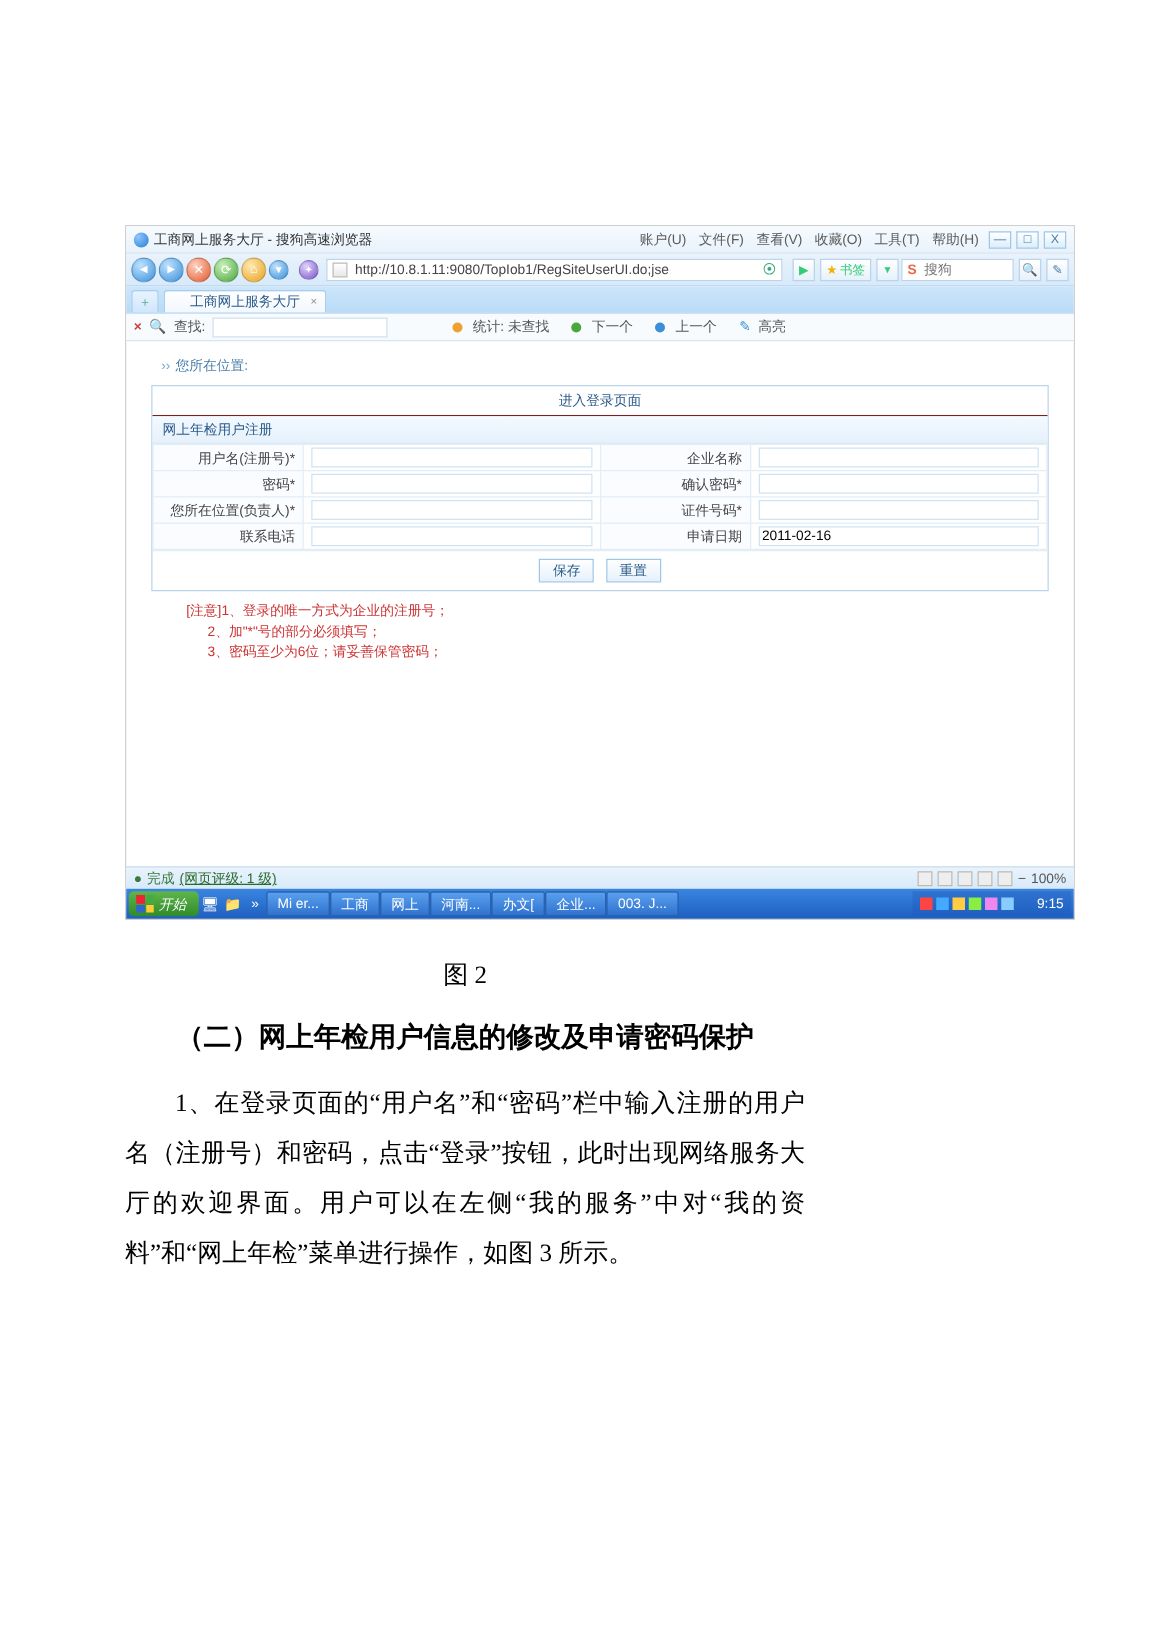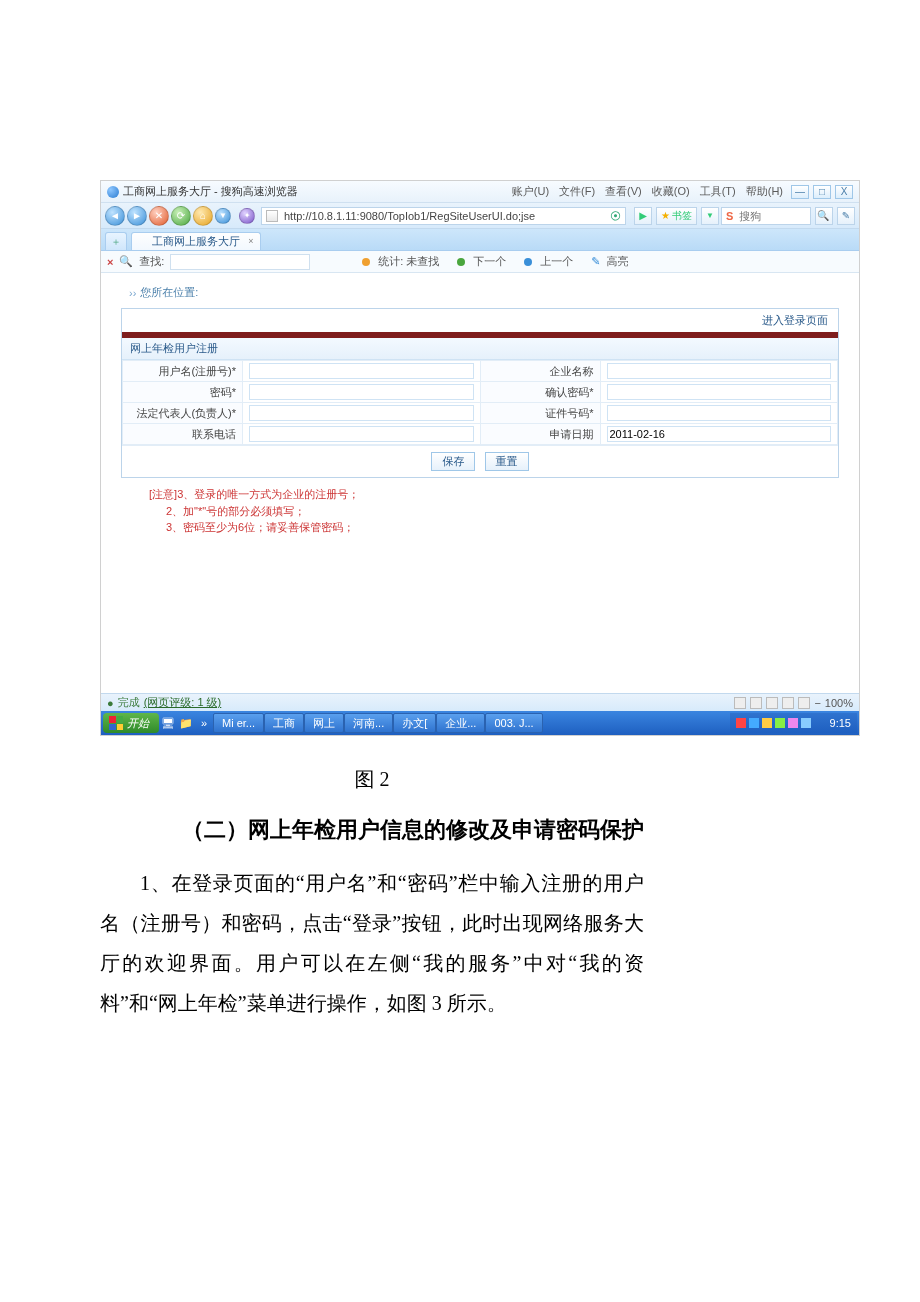--- a/index.html
+++ b/index.html
@@ -152,22 +152,22 @@
   .dot.o{background:#f0a030;} .dot.g{background:#4aa63e;} .dot.b{background:#3a8fd8;}
   .findbar .pen{color:#3a8fd8;}
   
   .pagebody { min-height: 420px; padding: 8px 20px 10px 20px; position:relative; }
   .crumb { color:#4a7faa; font-size:11px; margin:4px 0 8px 8px; display:flex; align-items:center; gap:4px;}
   .crumb .arrow{ color:#7aa7cf; }
   .panel {
     border:1px solid #bcd4ea;
   }
   .panel .toprow {
-    display:flex; justify-content:flex-end; padding:4px 10px;
-    border-bottom:6px solid #7f1d1d;
+    display:flex; justify-content:center; padding:4px 10px;
+    border-bottom:1px solid #7f1d1d;
   }
   .panel .toprow a { color:#2a5a8a; text-decoration:none; }
   .panel .phead {
     background: linear-gradient(#f3f9ff,#e6f1fb);
     color:#2a5a8a; padding:3px 8px; border-bottom:1px solid #cfe3f4;
     font-size:11px;
   }
   table.form {
     width:100%; border-collapse: collapse; font-size:11px;
   }
@@ -226,21 +226,21 @@
   }
   .systray{
     margin-left:auto; display:flex; align-items:center; gap:3px;
     background: linear-gradient(#2f73cf,#1e5fc0);
     height:20px; padding:0 6px;
   }
   .tri{width:10px;height:10px;display:inline-block;}
   
   .figcap { text-align:center; font-family:"SimSun",serif; font-size:20px; margin:10px 0 22px 0; }
   .sec-h {
-    text-align:right; font-family:Liberation Sans, sans-serif;
+    text-align:center; font-family:Liberation Sans, sans-serif;
     font-size:22px; font-weight:bold; margin: 8px 0 18px 0;
   }
   .bodytext {
     font-family:"SimSun",serif; font-size:20px; line-height:2.0;
     text-align:justify;
   }
   .bodytext .indent{ display:inline-block; width:2em; }
 </style>
 </head>
 <body>
@@ -345,41 +345,41 @@
             <td class="lbl">企业名称</td>
             <td><input type="text" style=""></td>
           </tr>
           <tr>
             <td class="lbl">密码*</td>
             <td><input type="password" style=""></td>
             <td class="lbl">确认密码*</td>
             <td><input type="password" style=""></td>
           </tr>
           <tr>
-            <td class="lbl">法定代表人(负责人)*</td>
+            <td class="lbl">您所在位置(负责人)*</td>
             <td><input type="text" style=""></td>
             <td class="lbl">证件号码*</td>
             <td><input type="text" style=""></td>
           </tr>
           <tr>
             <td class="lbl">联系电话</td>
             <td><input type="text" style=""></td>
             <td class="lbl">申请日期</td>
             <td><input type="text" value="2011-02-16" style=""></td>
           </tr>
         </tbody>
           </table>
         <div class="btnrow">
           <span class="btnsm">保存</span>
           <span class="btnsm">重置</span>
         </div>
       </div>
 
       <div class="notes">
-        <span class="tag">[注意]</span><span>3、登录的唯一方式为企业的注册号；</span><br>
+        <span class="tag">[注意]</span><span>1、登录的唯一方式为企业的注册号；</span><br>
            <span>2、加"*"号的部分必须填写；</span><br>
            <span>3、密码至少为6位；请妥善保管密码；</span>
       </div>
     </div>
 
     <div class="statusbar">
       <span style="color:#3a7a3a;">●</span>
       <span style="margin:0 4px;">完成</span>
       <span style="color:#2a6a2a;text-decoration:underline;">(网页评级: 1 级)</span>
       <span class="spacer"></span>

